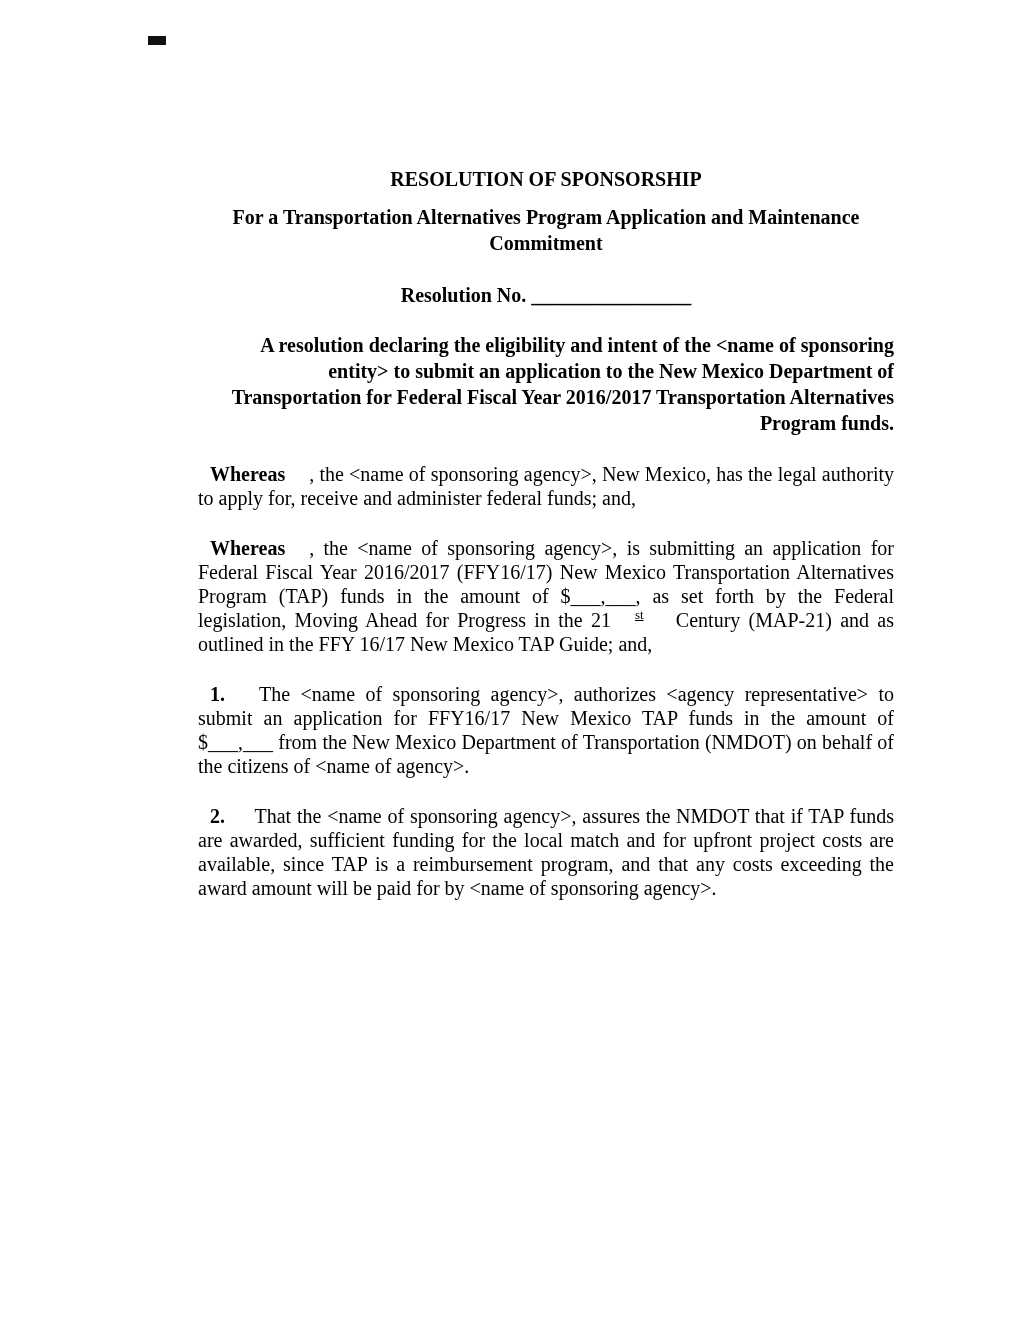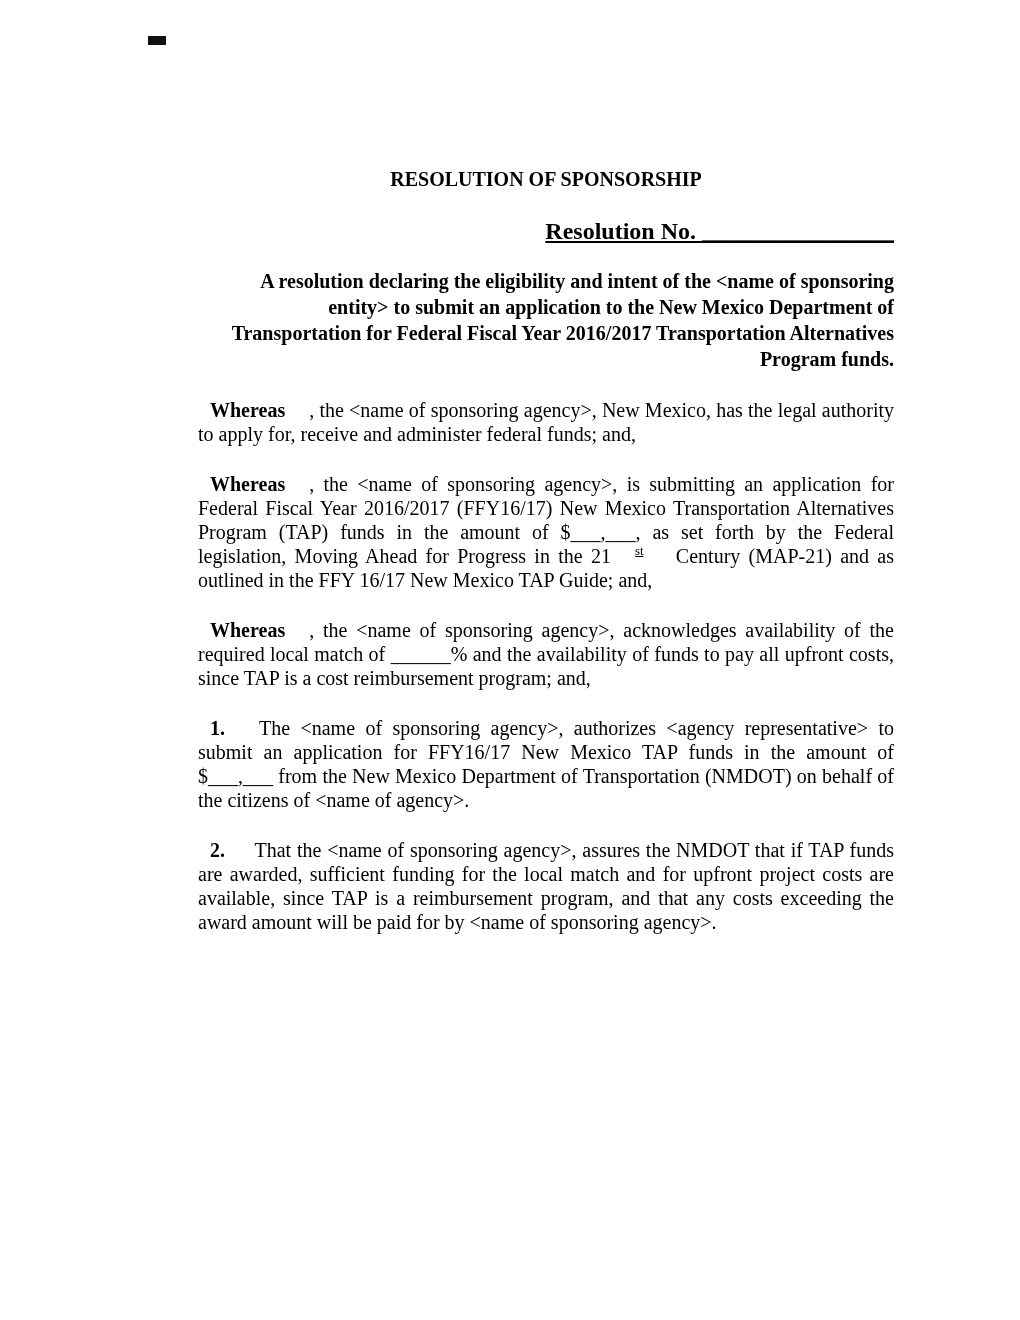--- a/index.html
+++ b/index.html
@@ -18,26 +18,25 @@
     background: #ffffff;
   }
   .doc-title,
   .doc-subtitle {
     font-size: 20px;
     line-height: 26px;
     font-weight: bold;
     text-align: center;
   }
   .resolution-no {
-    font-size: 24px;
+    font-size: 20px;
     line-height: 26px;
     font-weight: bold;
-    text-align: right;
+    text-align: center;
     margin-top: 26px;
-    text-decoration: underline;
   }
   .declaration {
     font-size: 20px;
     line-height: 26px;
     font-weight: bold;
     text-align: right;
     margin-top: 24px;
   }
   .body-para {
     font-size: 20px;
@@ -62,31 +61,31 @@
   }
 </style>
 </head>
 <body>
 
 <div class="scan-mark"></div>
 
 <div class="page">
 
   <h1 class="doc-title">RESOLUTION OF SPONSORSHIP</h1>
+  <h2 class="doc-subtitle">For a Transportation Alternatives Program Application and Maintenance Commitment</h2>
 
   <p class="resolution-no">Resolution No. ________________</p>
 
   <p class="declaration">A resolution declaring the eligibility and intent of the &lt;name of sponsoring entity&gt; to submit an application to the New Mexico Department of Transportation for Federal Fiscal Year 2016/2017 Transportation Alternatives Program funds.</p>
 
   <p class="body-para"><span class="lead">Whereas</span><span>, the &lt;name of sponsoring agency&gt;, New Mexico, has the legal authority to apply for, receive and administer federal funds; and,</span></p>
 
   <p class="body-para"><span class="lead">Whereas</span><span>, the &lt;name of sponsoring agency&gt;, is submitting an application for Federal Fiscal Year 2016/2017 (FFY16/17) New Mexico Transportation Alternatives Program (TAP) funds in the amount of $___,___, as set forth by the Federal legislation, Moving Ahead for Progress in the 21</span><sup class="ord">st</sup><span> Century (MAP-21) and as outlined in the FFY 16/17 New Mexico TAP Guide; and,</span></p>
 
 
-  <p class="body-para"><span class="lead">Whereas</span><span>, the &lt;name of sponsoring agency&gt;, acknowledges availability of the required local match of ______% and the availability of funds to pay all upfront costs, since TAP is a cost reimbursement program; and,</span></p>
 
 
 
 
   <p class="body-para"><span class="lead">1.</span><span> The &lt;name of sponsoring agency&gt;, authorizes &lt;agency representative&gt; to submit an application for FFY16/17 New Mexico TAP funds in the amount of $___,___ from the New Mexico Department of Transportation (NMDOT) on behalf of the citizens of &lt;name of agency&gt;.</span></p>
 
   <p class="body-para"><span class="lead">2.</span><span> That the &lt;name of sponsoring agency&gt;, assures the NMDOT that if TAP funds are awarded, sufficient funding for the local match and for upfront project costs are available, since TAP is a reimbursement program, and that any costs exceeding the award amount will be paid for by &lt;name of sponsoring agency&gt;.</span></p>
 
 </div>
 

